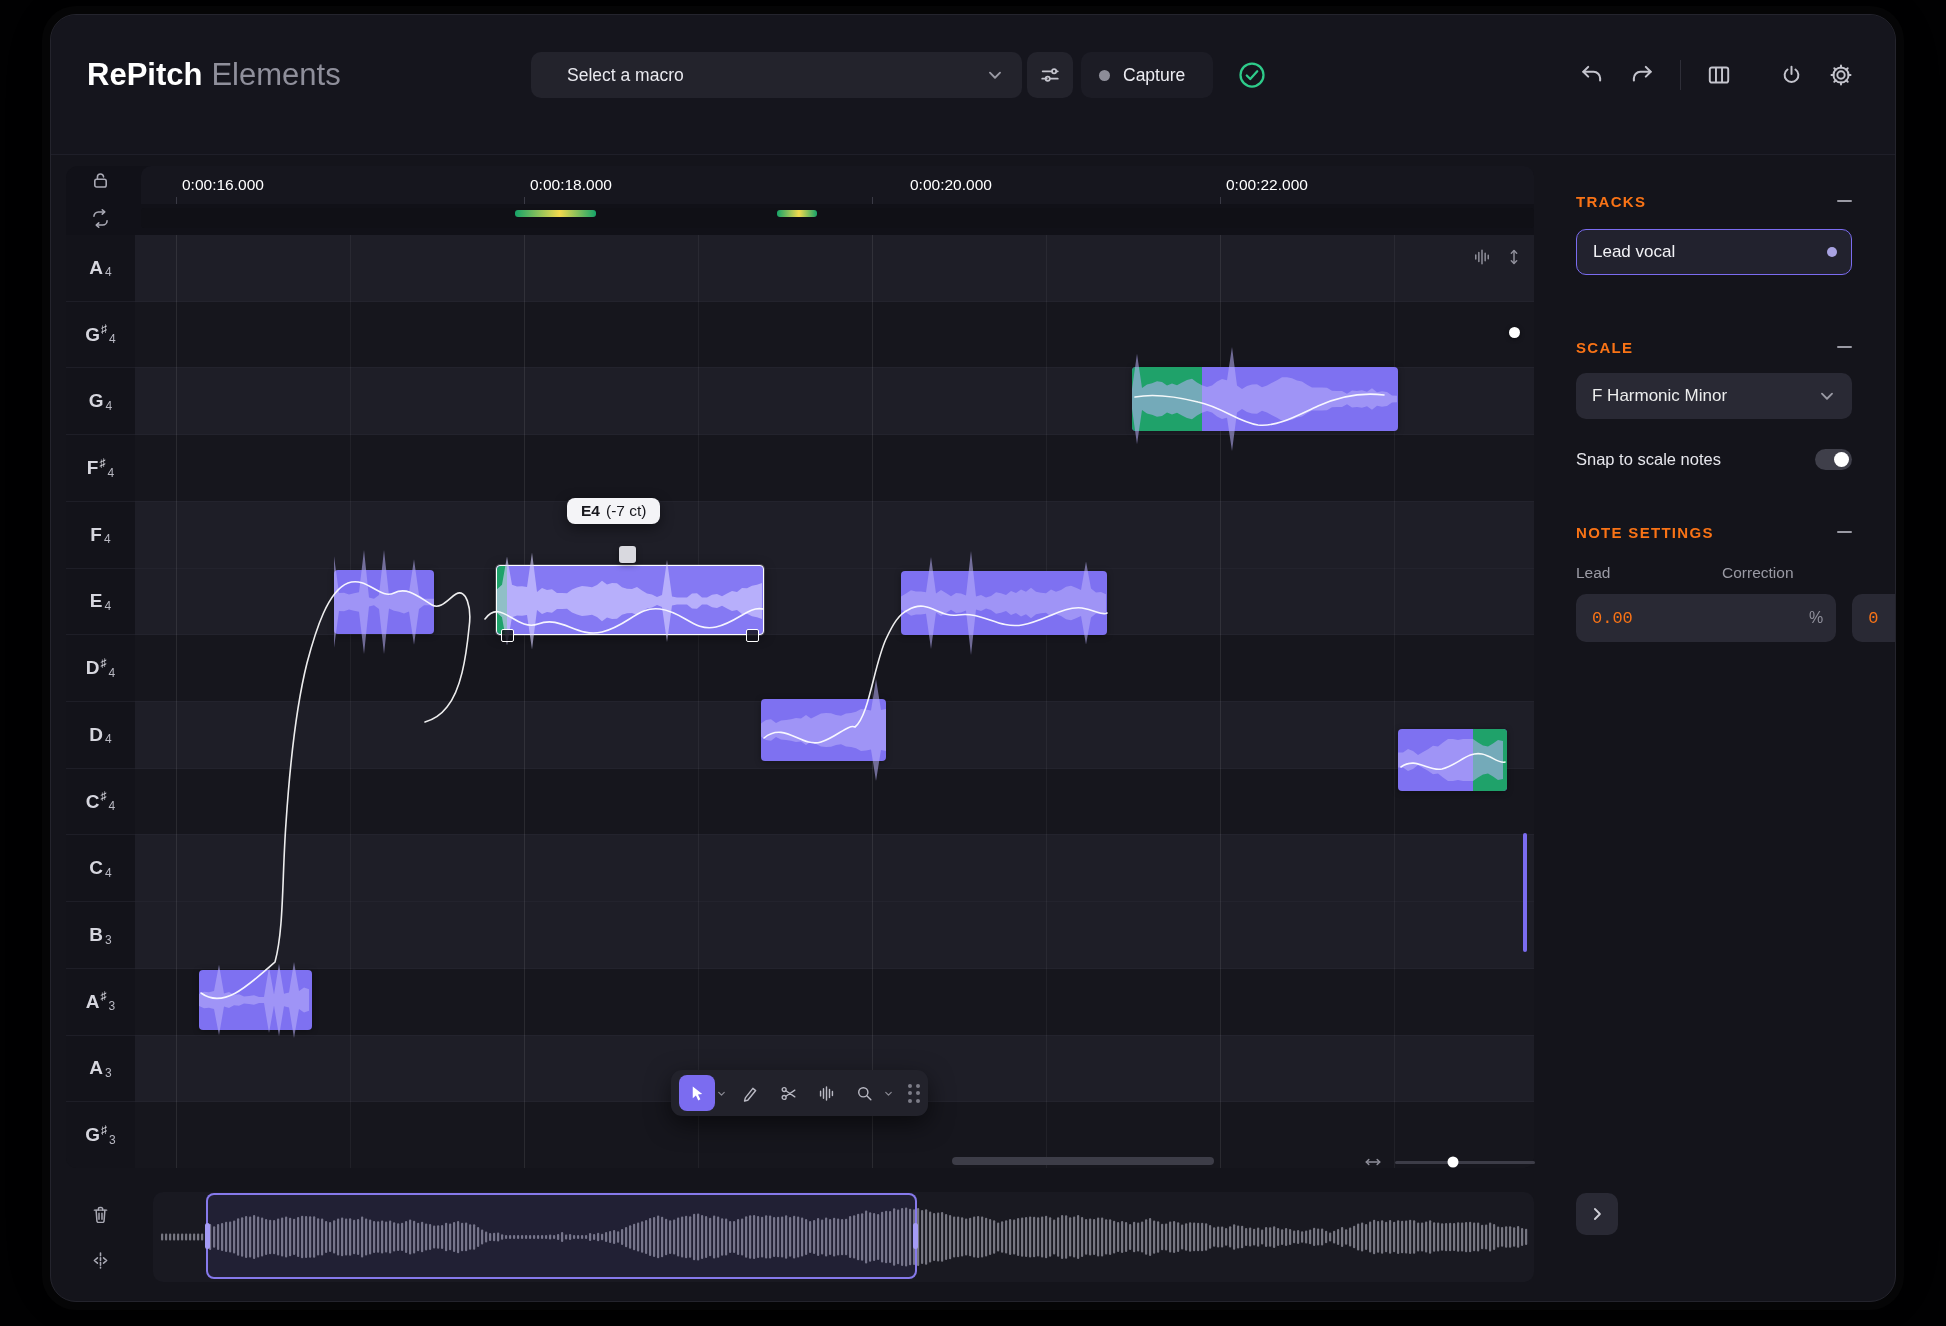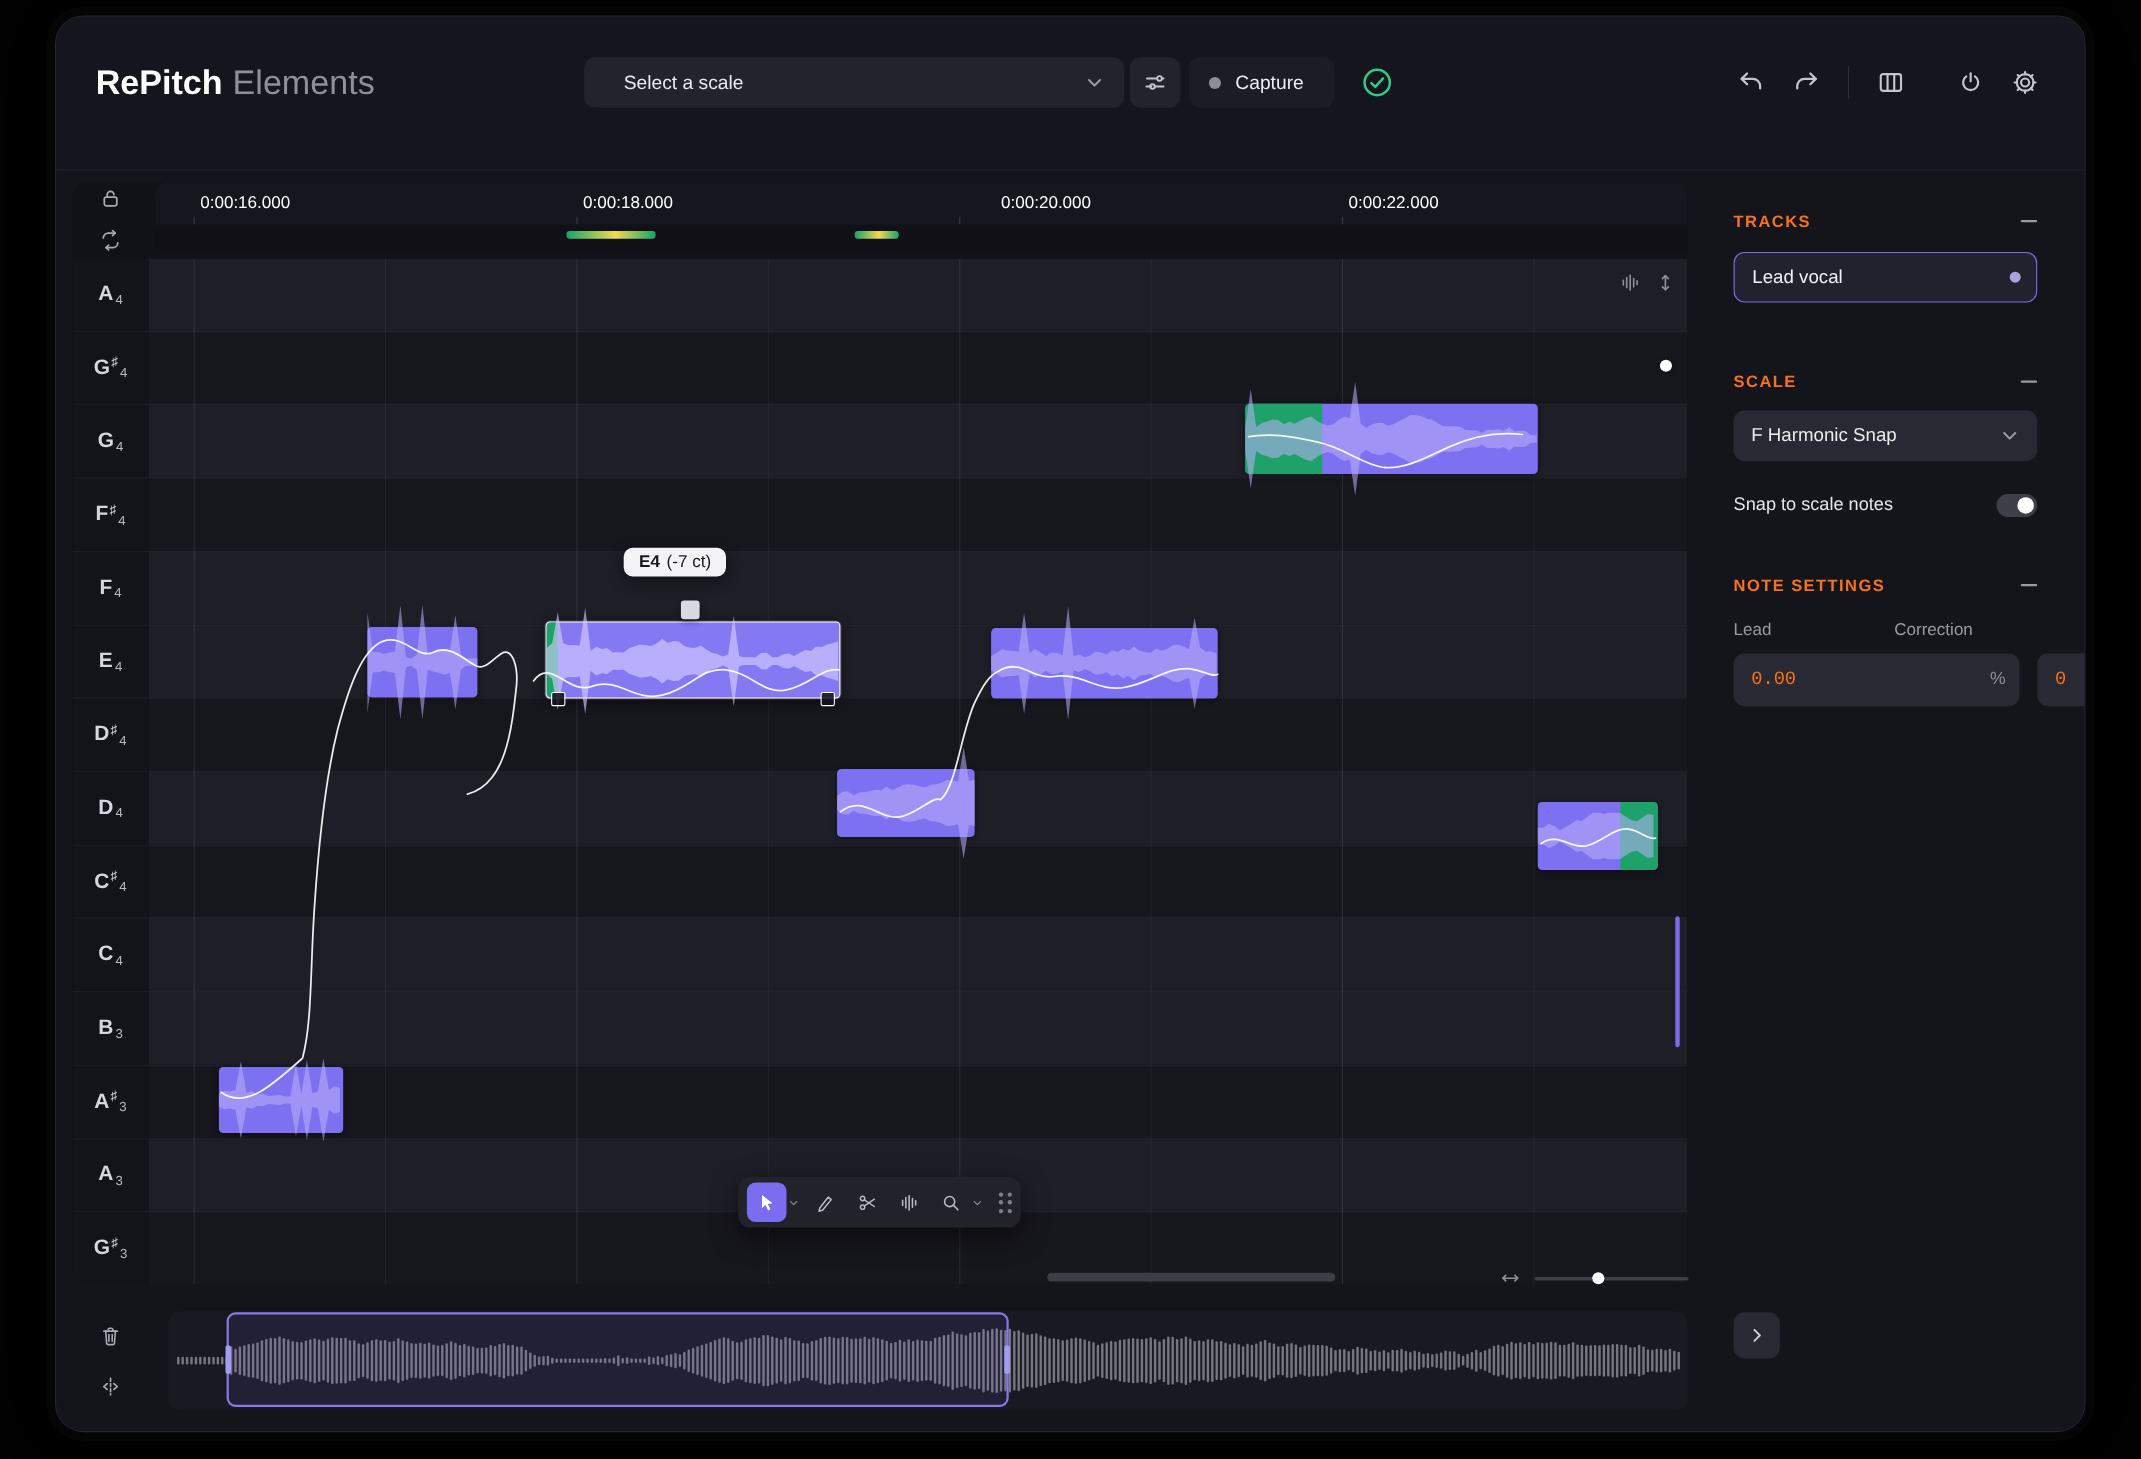--- a/index.html
+++ b/index.html
@@ -142,21 +142,21 @@
 <div class="window">
 
   <header class="topbar">
     <div class="brand">
       <span class="brand-bold">RePitch</span>
       <span class="brand-light">Elements</span>
     </div>
 
     <div class="topbar-center">
       <div class="macro-select">
-        <span>Select a scale</span>
+        <span>Select a macro</span>
         <svg width="22" height="22" viewBox="0 0 24 24" fill="none" stroke="#9a9aa4" stroke-width="2" stroke-linecap="round" stroke-linejoin="round">
             <path d="m6.5 9.5 5.5 5.5 5.5-5.5"></path>
           </svg>
       </div>
       <button class="icon-btn">
         <svg width="22" height="22" viewBox="0 0 24 24" fill="none" stroke="currentColor" stroke-width="1.9" stroke-linecap="round">
             <path d="M4 8h10M19 8h1.5M3.5 16h5M12 16h8.5"></path>
             <circle cx="16.5" cy="8" r="2.3"></circle>
             <circle cx="9.5" cy="16" r="2.3"></circle>
           </svg>
@@ -849,21 +849,21 @@
       <div class="track-item">
         <span>Lead vocal</span>
         <span class="track-dot"></span>
       </div>
 
       <div class="sec-head scale">
         <span class="sec-title">SCALE</span>
         <span class="minus"></span>
       </div>
       <div class="select">
-        <span>F Harmonic Snap</span>
+        <span>F Harmonic Minor</span>
         <svg width="22" height="22" viewBox="0 0 24 24" fill="none" stroke="currentColor" stroke-width="2" stroke-linecap="round" stroke-linejoin="round">
             <path d="m6.5 9.5 5.5 5.5 5.5-5.5"></path>
           </svg>
       </div>
       <div class="snap-row">
         <span>Snap to scale notes</span>
         <span class="toggle">
             <span class="knob"></span>
           </span>
       </div>

